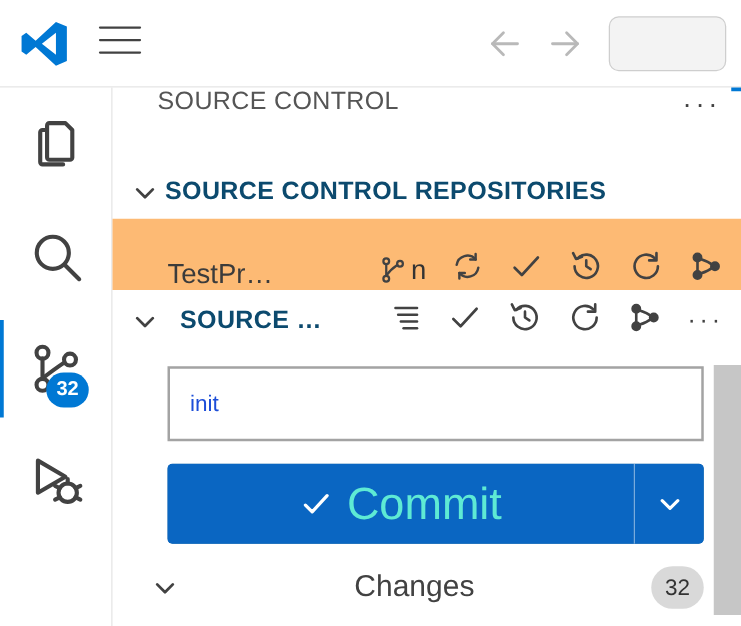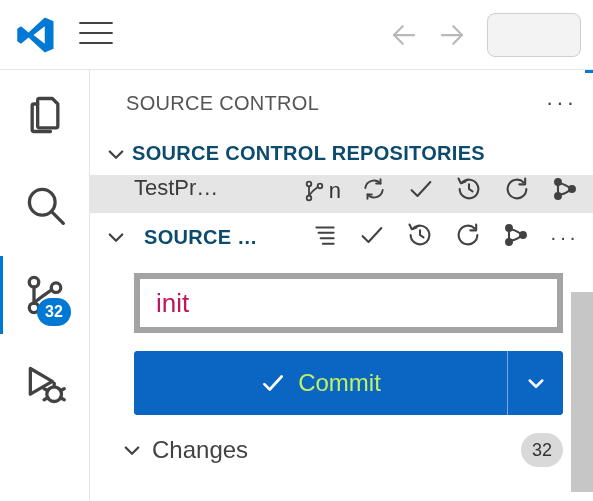--- a/index.html
+++ b/index.html
@@ -12,39 +12,39 @@
   .titlebar .nav-arrows svg { display:block; }
   .titlebar .search-box { width: 94px; height: 44px; background: #f3f3f3; border: 1px solid #cecece; border-radius: 8px; }
   .body { flex: 1; display: flex; min-height: 0; position: relative; }
   .accent-line { position:absolute; top:0; right:0; height:3px; width:8px; background:#0078d4; }
   .activitybar { width: 102px; border-right: 1px solid #e5e5e5; display: flex; flex-direction: column; align-items: center; padding-top: 18px; gap: 36px; }
   .activitybar .ab-item { position: relative; width: 100%; height: 54px; display:flex; align-items:center; justify-content:center; }
   .activitybar .ab-item.active::before { content:""; position:absolute; left:0; top:-12px; bottom:-12px; width:3px; background:#0078d4; }
   .activitybar svg { display:block; }
   .badge { position:absolute; right:18px; bottom:-4px; min-width:34px; height:28px; border-radius:14px; background:#0078d4; color:#fff; font-size:16px; font-weight:600; display:flex; align-items:center; justify-content:center; padding:0 6px; }
   .sidebar { flex:1; display:flex; flex-direction:column; position:relative; }
-  .panel-header { height: 66px; display:flex; align-items:center; justify-content:space-between; padding: 0 16px 0 36px; color:#555; letter-spacing:0.3px; font-size: 20px; }
+  .panel-header { height: 66px; display:flex; align-items:flex-start; justify-content:space-between; padding: 0 16px 0 36px; color:#555; letter-spacing:0.3px; font-size: 20px; }
   .more { font-size: 22px; letter-spacing: 3px; color:#424242; }
   .section-header { display:flex; align-items:center; padding: 6px 14px 6px 16px; gap:6px; }
   .twisty { width:20px; display:flex; justify-content:center; }
   .section-title { font-weight:700; font-size:20px; letter-spacing:0.3px; color:#0c4a6e; white-space:nowrap; overflow:hidden; text-overflow:ellipsis; }
-  .repo-row { height: 38px; background:#e5e5e5; display:flex; align-items:flex-start; padding: 0 14px 0 44px; gap: 16px; margin-top: 4px; }
+  .repo-row { height: 57px; background:#fdba74; display:flex; align-items:flex-end; padding: 0 14px 0 44px; gap: 16px; margin-top: 4px; }
   .repo-name { font-size:22px; color:#3b3b3b; flex: 0 0 90px; white-space:nowrap; overflow:hidden; text-overflow:ellipsis; }
   .repo-actions { display:flex; align-items:center; gap: 20px; margin-left:auto; }
   .source-row { display:flex; align-items:center; padding: 8px 14px 8px 16px; gap:18px; }
   .source-row .section-title { flex: 0 0 150px; }
   .source-actions { display:flex; align-items:center; gap: 20px; margin-left:auto; }
   .commit-area { padding: 12px 30px 0 44px; display:flex; flex-direction:column; gap:18px; }
-  .commit-msg { width: 100%; height: 60px; border: 6px solid #a3a3a3; outline:none; font-size:26px; padding: 0 16px; color:#be185d; font-family:inherit; }
+  .commit-msg { width: 100%; height: 60px; border: 2px solid #a3a3a3; outline:none; font-size:18px; padding: 0 16px; color:#1d4ed8; font-family:inherit; }
   .commit-btn-wrap { display:flex; height: 64px; background:#0b5fa5; border-radius:4px; overflow:hidden; }
-  .commit-btn-main { flex:1; background:#0e639c; background:#0969b7; display:flex; align-items:center; justify-content:center; gap:12px; color:#bef264; font-size:24px; cursor:pointer; }
+  .commit-btn-main { flex:1; background:#0e639c; background:#0969b7; display:flex; align-items:center; justify-content:center; gap:12px; color:#5eead4; font-size:36px; cursor:pointer; }
   .commit-btn-main { background:#0c6bbd; }
   .commit-btn-main, .commit-btn-more { background:#0a66c2; }
   .commit-btn-more { width:56px; border-left:1px solid rgba(255,255,255,0.45); display:flex; align-items:center; justify-content:center; color:#fff; cursor:pointer; }
-  .changes-row { display:flex; align-items:center; padding: 18px 30px 0 32px; gap:10px; }
+  .changes-row { display:flex; align-items:center; padding: 18px 30px 0 32px; gap:10px;text-align:center; }
   .changes-row .label { font-size:24px; color:#424242; flex:1; }
   .count-badge { min-width:42px; height:34px; border-radius:17px; background:#d9d9d9; color:#333; display:flex; align-items:center; justify-content:center; font-size:18px; }
   .scrollbar { position:absolute; right:0; top:222px; width:22px; height:200px; background:#c6c6c6; border-radius:0; }
   
   .ico { stroke:#424242; stroke-width:1.8; fill:none; stroke-linecap:round; stroke-linejoin:round; }
   .ico-light { stroke:#b9b9b9; }
 </style>
 </head>
 <body>
 

